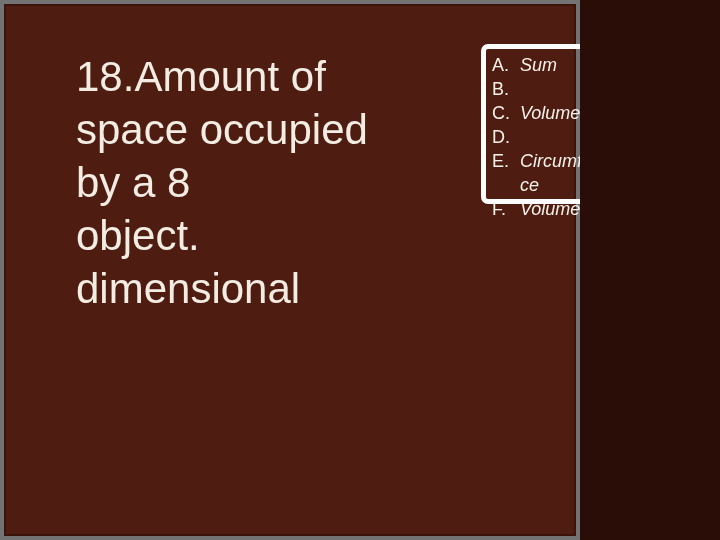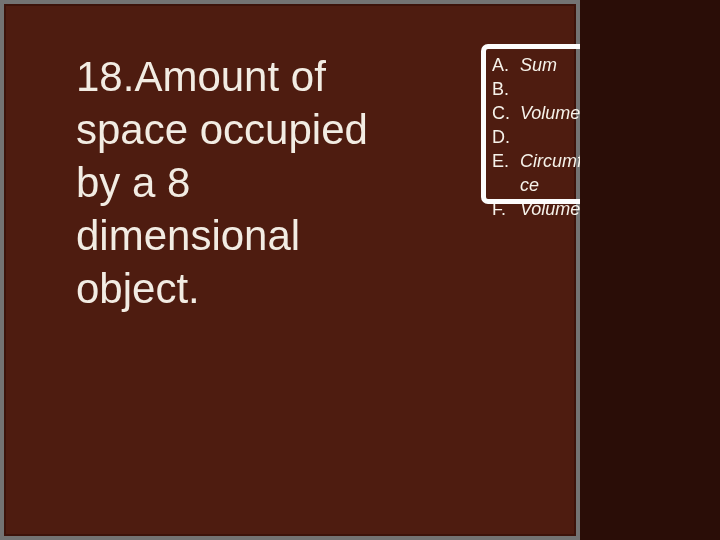--- a/index.html
+++ b/index.html
@@ -80,22 +80,22 @@
 </head>
 <body>
 
 <div class="slide">
   <div class="slide-surface"></div>
 
   <div class="question">
     <div class="qline first">18.Amount of</div>
     <div class="qline">space occupied</div>
     <div class="qline">by a 8</div>
+    <div class="qline">object.</div>
     <div class="qline">dimensional</div>
-    <div class="qline">object.</div>
   </div>
 
   <div class="answers">
     <div class="answer-row">
       <span class="answer-prefix">A.</span>
       <span class="answer-label">Sum</span>
     </div>
     <div class="answer-row">
       <span class="answer-prefix">B.</span>
     </div>

